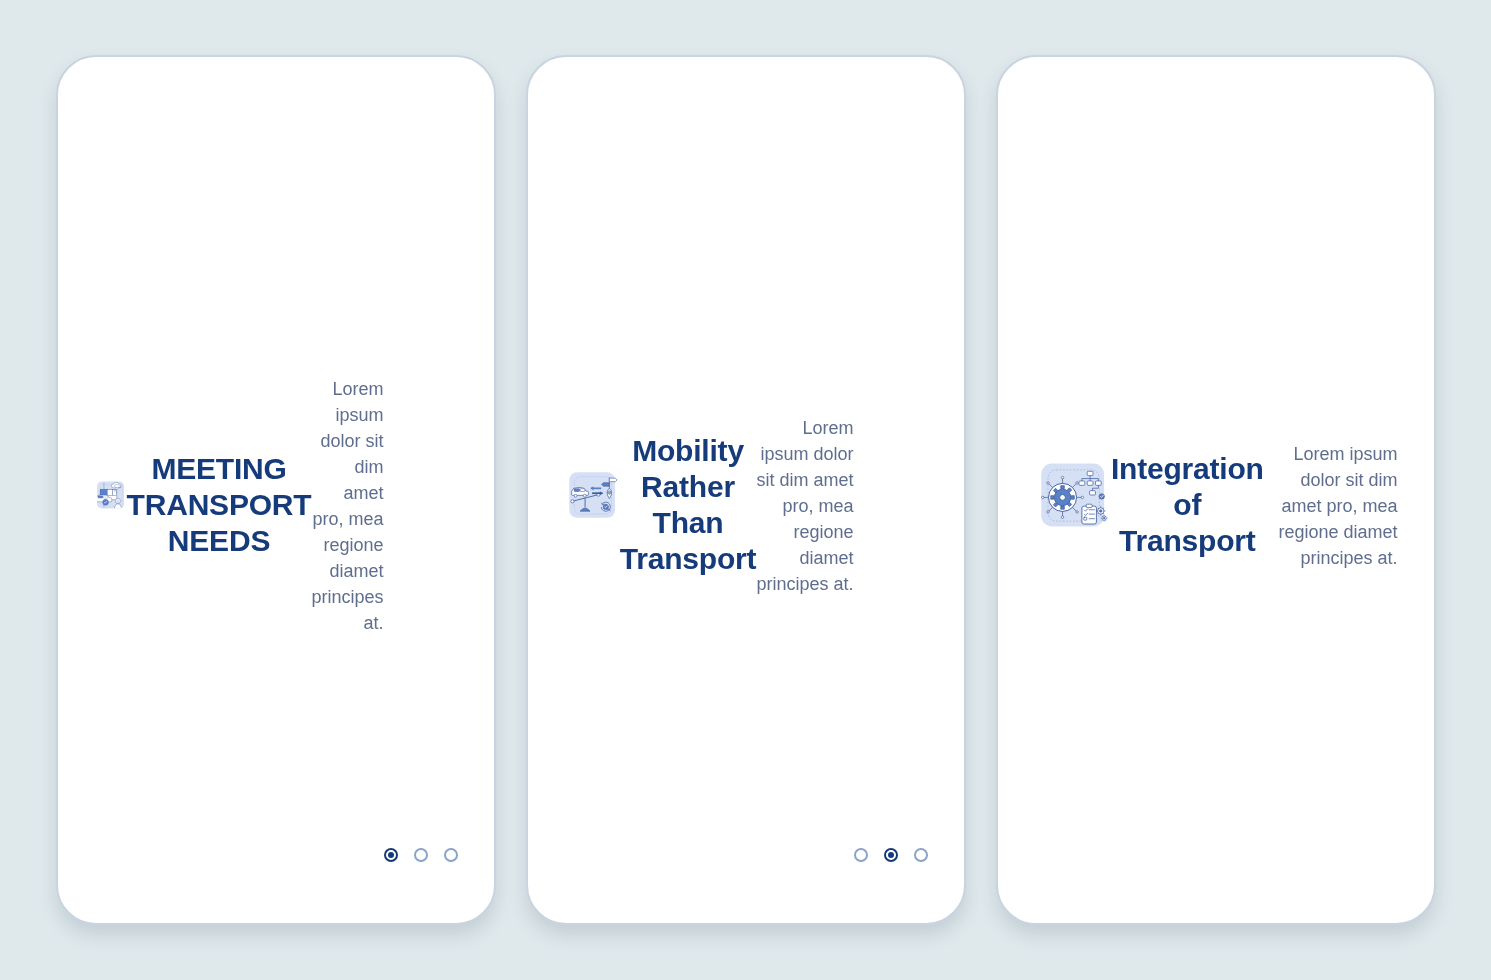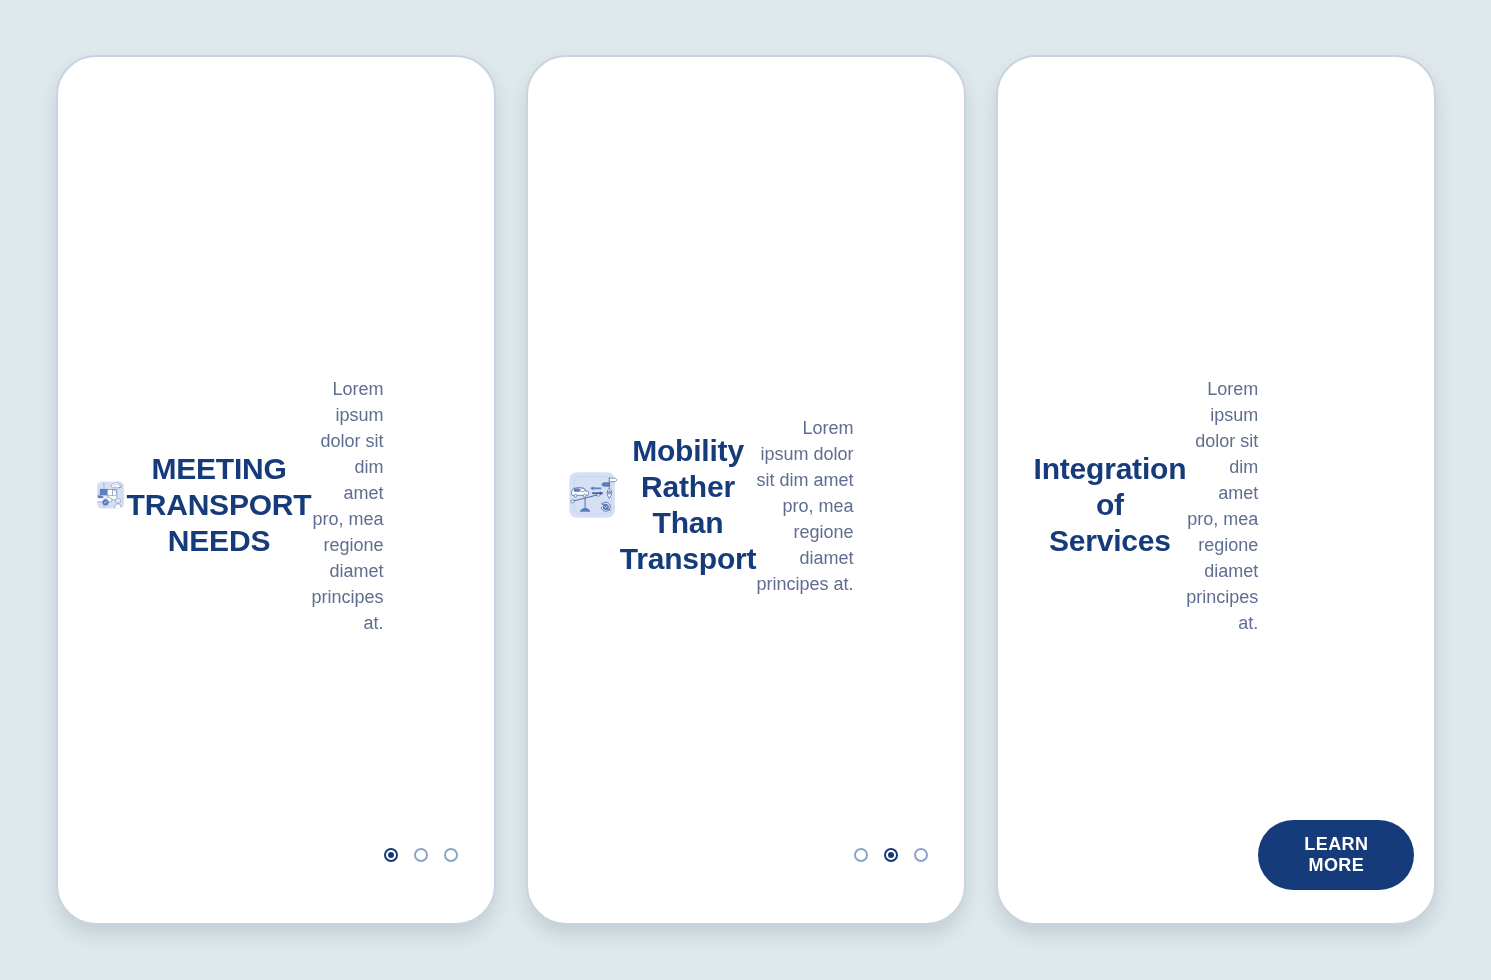--- a/index.html
+++ b/index.html
@@ -272,20 +272,17 @@
           </g>
           <g transform="translate(62 40)" stroke="#3f5d9c" stroke-width="2.5" fill="#fff">
             <circle r="9"></circle>
               <circle r="3.5" fill="#5a82c9"></circle>
             <path d="M0 -9 v-5 M0 9 v5 M-9 0 h-5 M9 0 h5 M6 -6 l3 -3 M-6 6 l-3 3 M-6 -6 l-3 -3 M6 6 l3 3"></path>
           </g>
         </g>
       </svg>
     </div>
     <h2 class="title">Integration of
-Services</h2>
+Transport</h2>
     <p class="desc">Lorem ipsum dolor sit dim amet pro, mea regione diamet principes at.</p>
-    <div class="bottom">
-      <button class="cta">LEARN MORE</button>
-    </div>
   </div>
 
 </div>
 
 </body></html>

